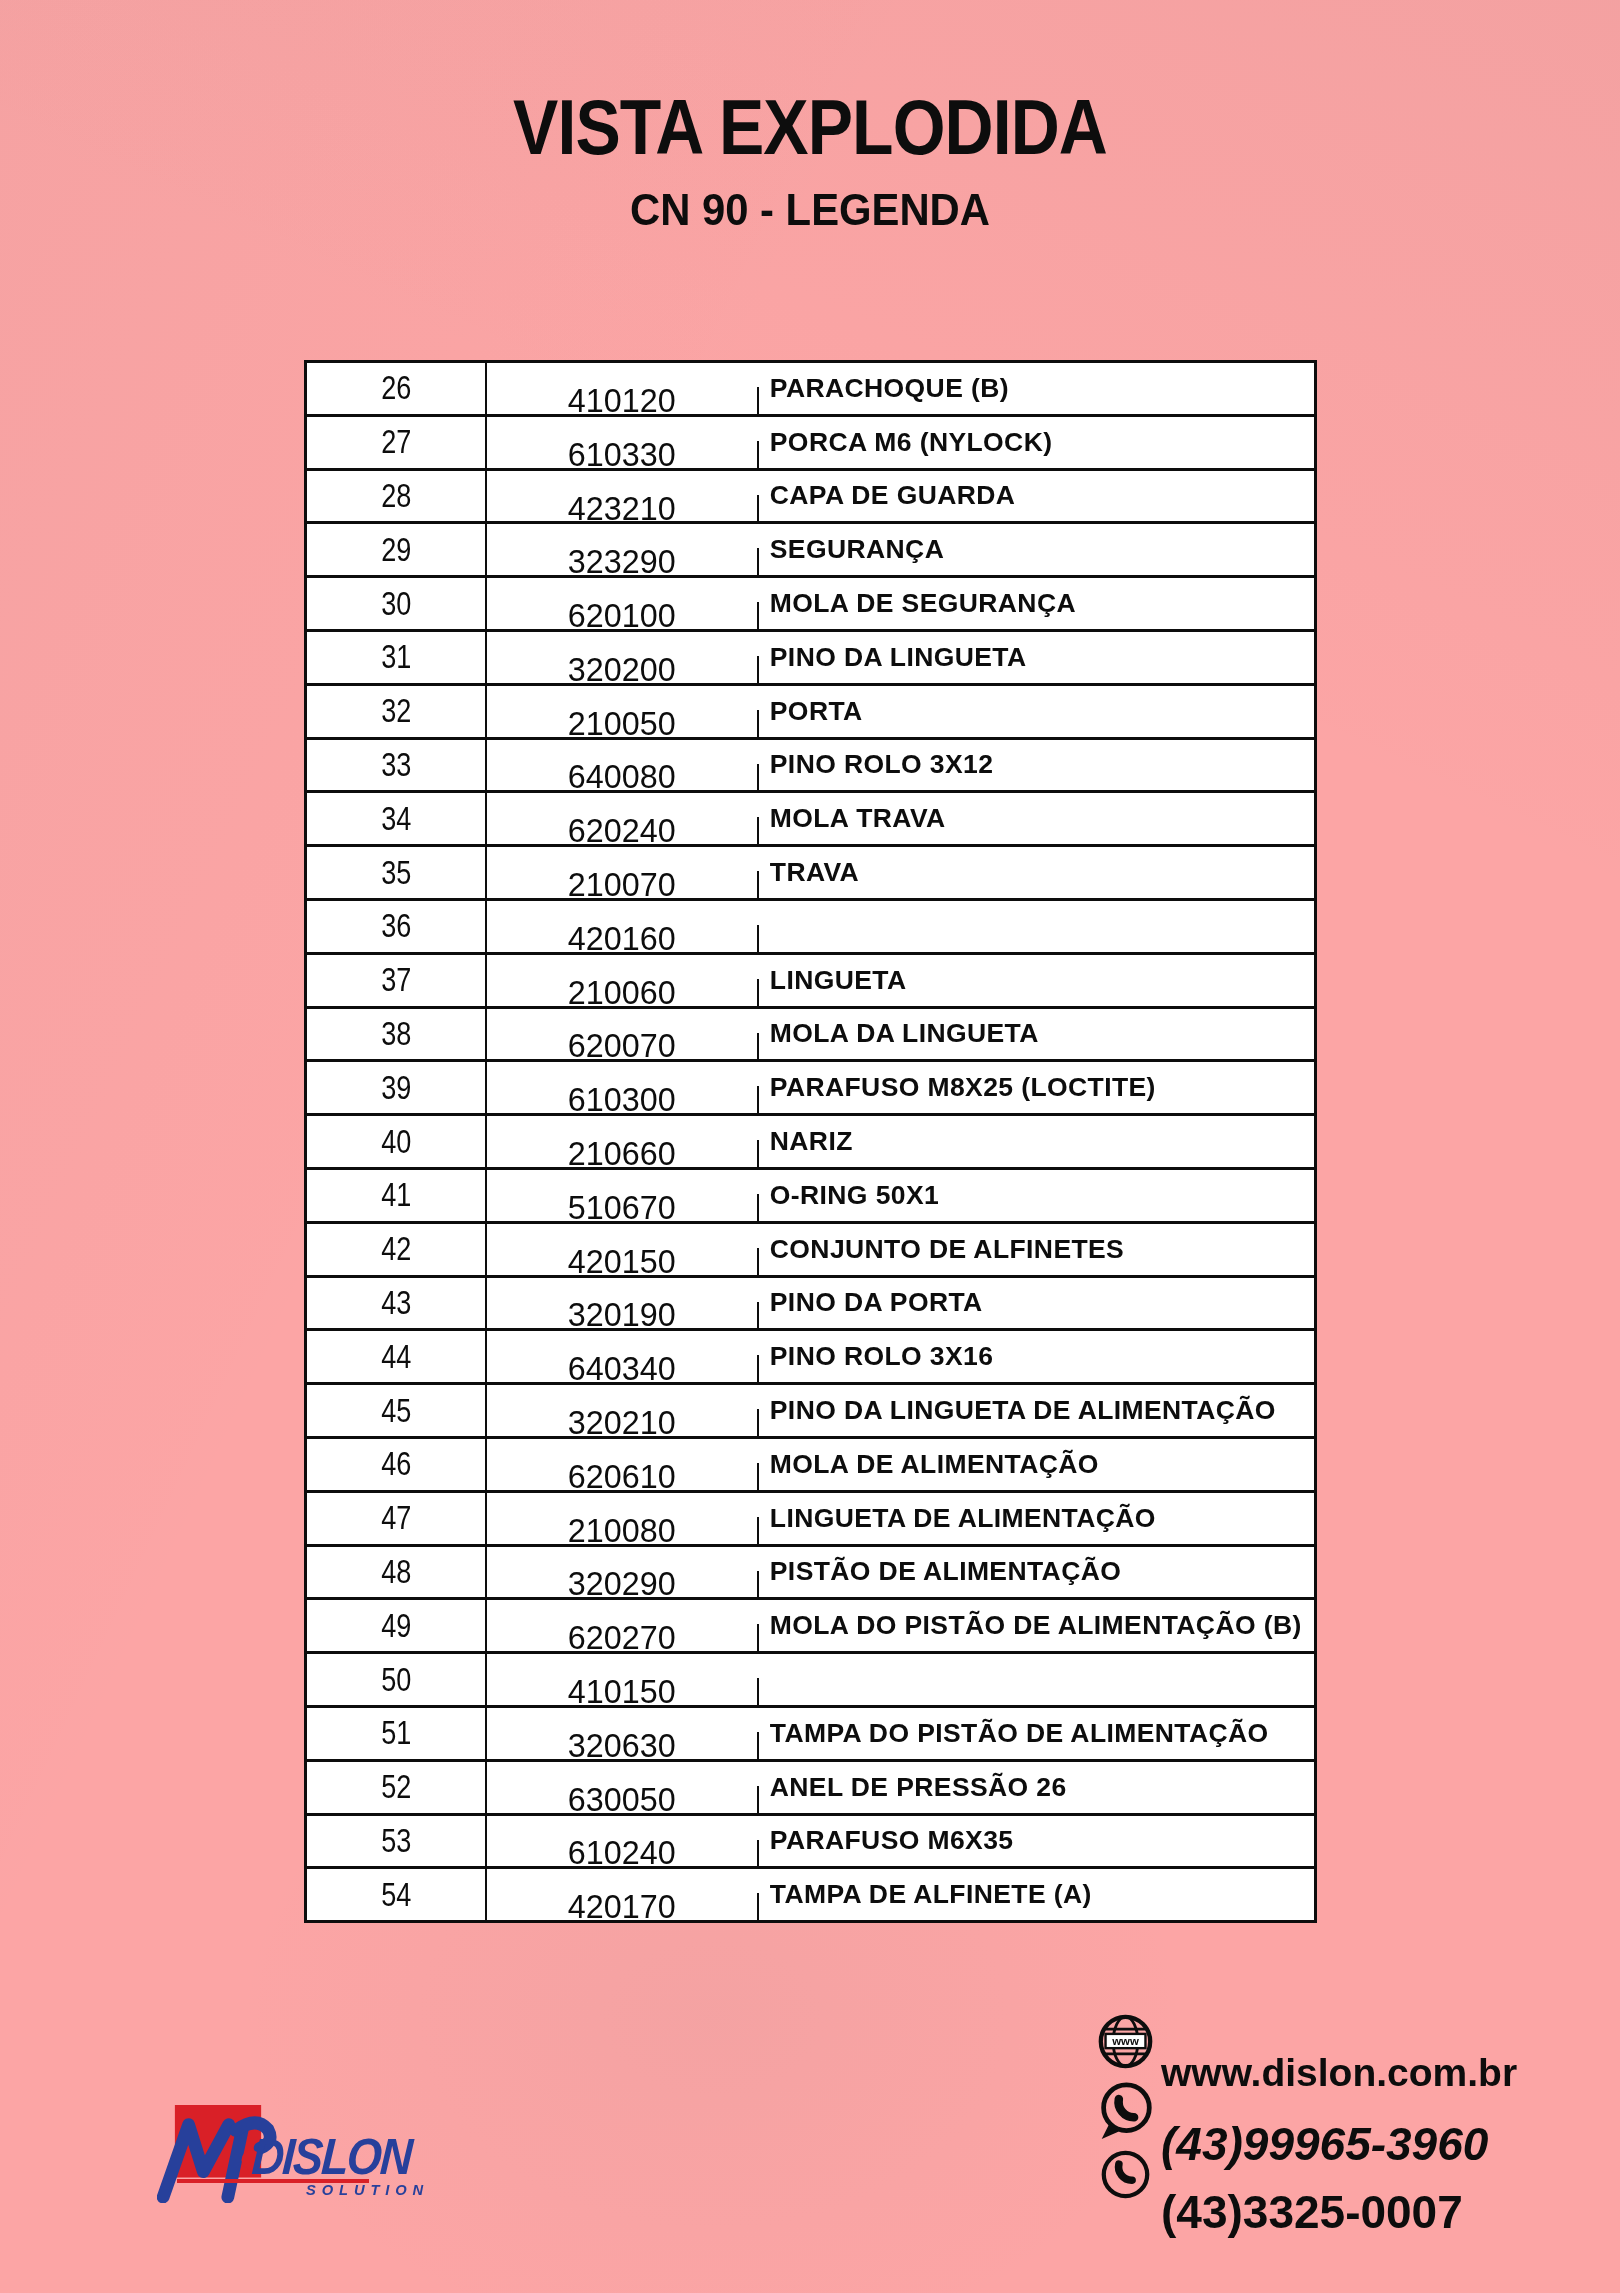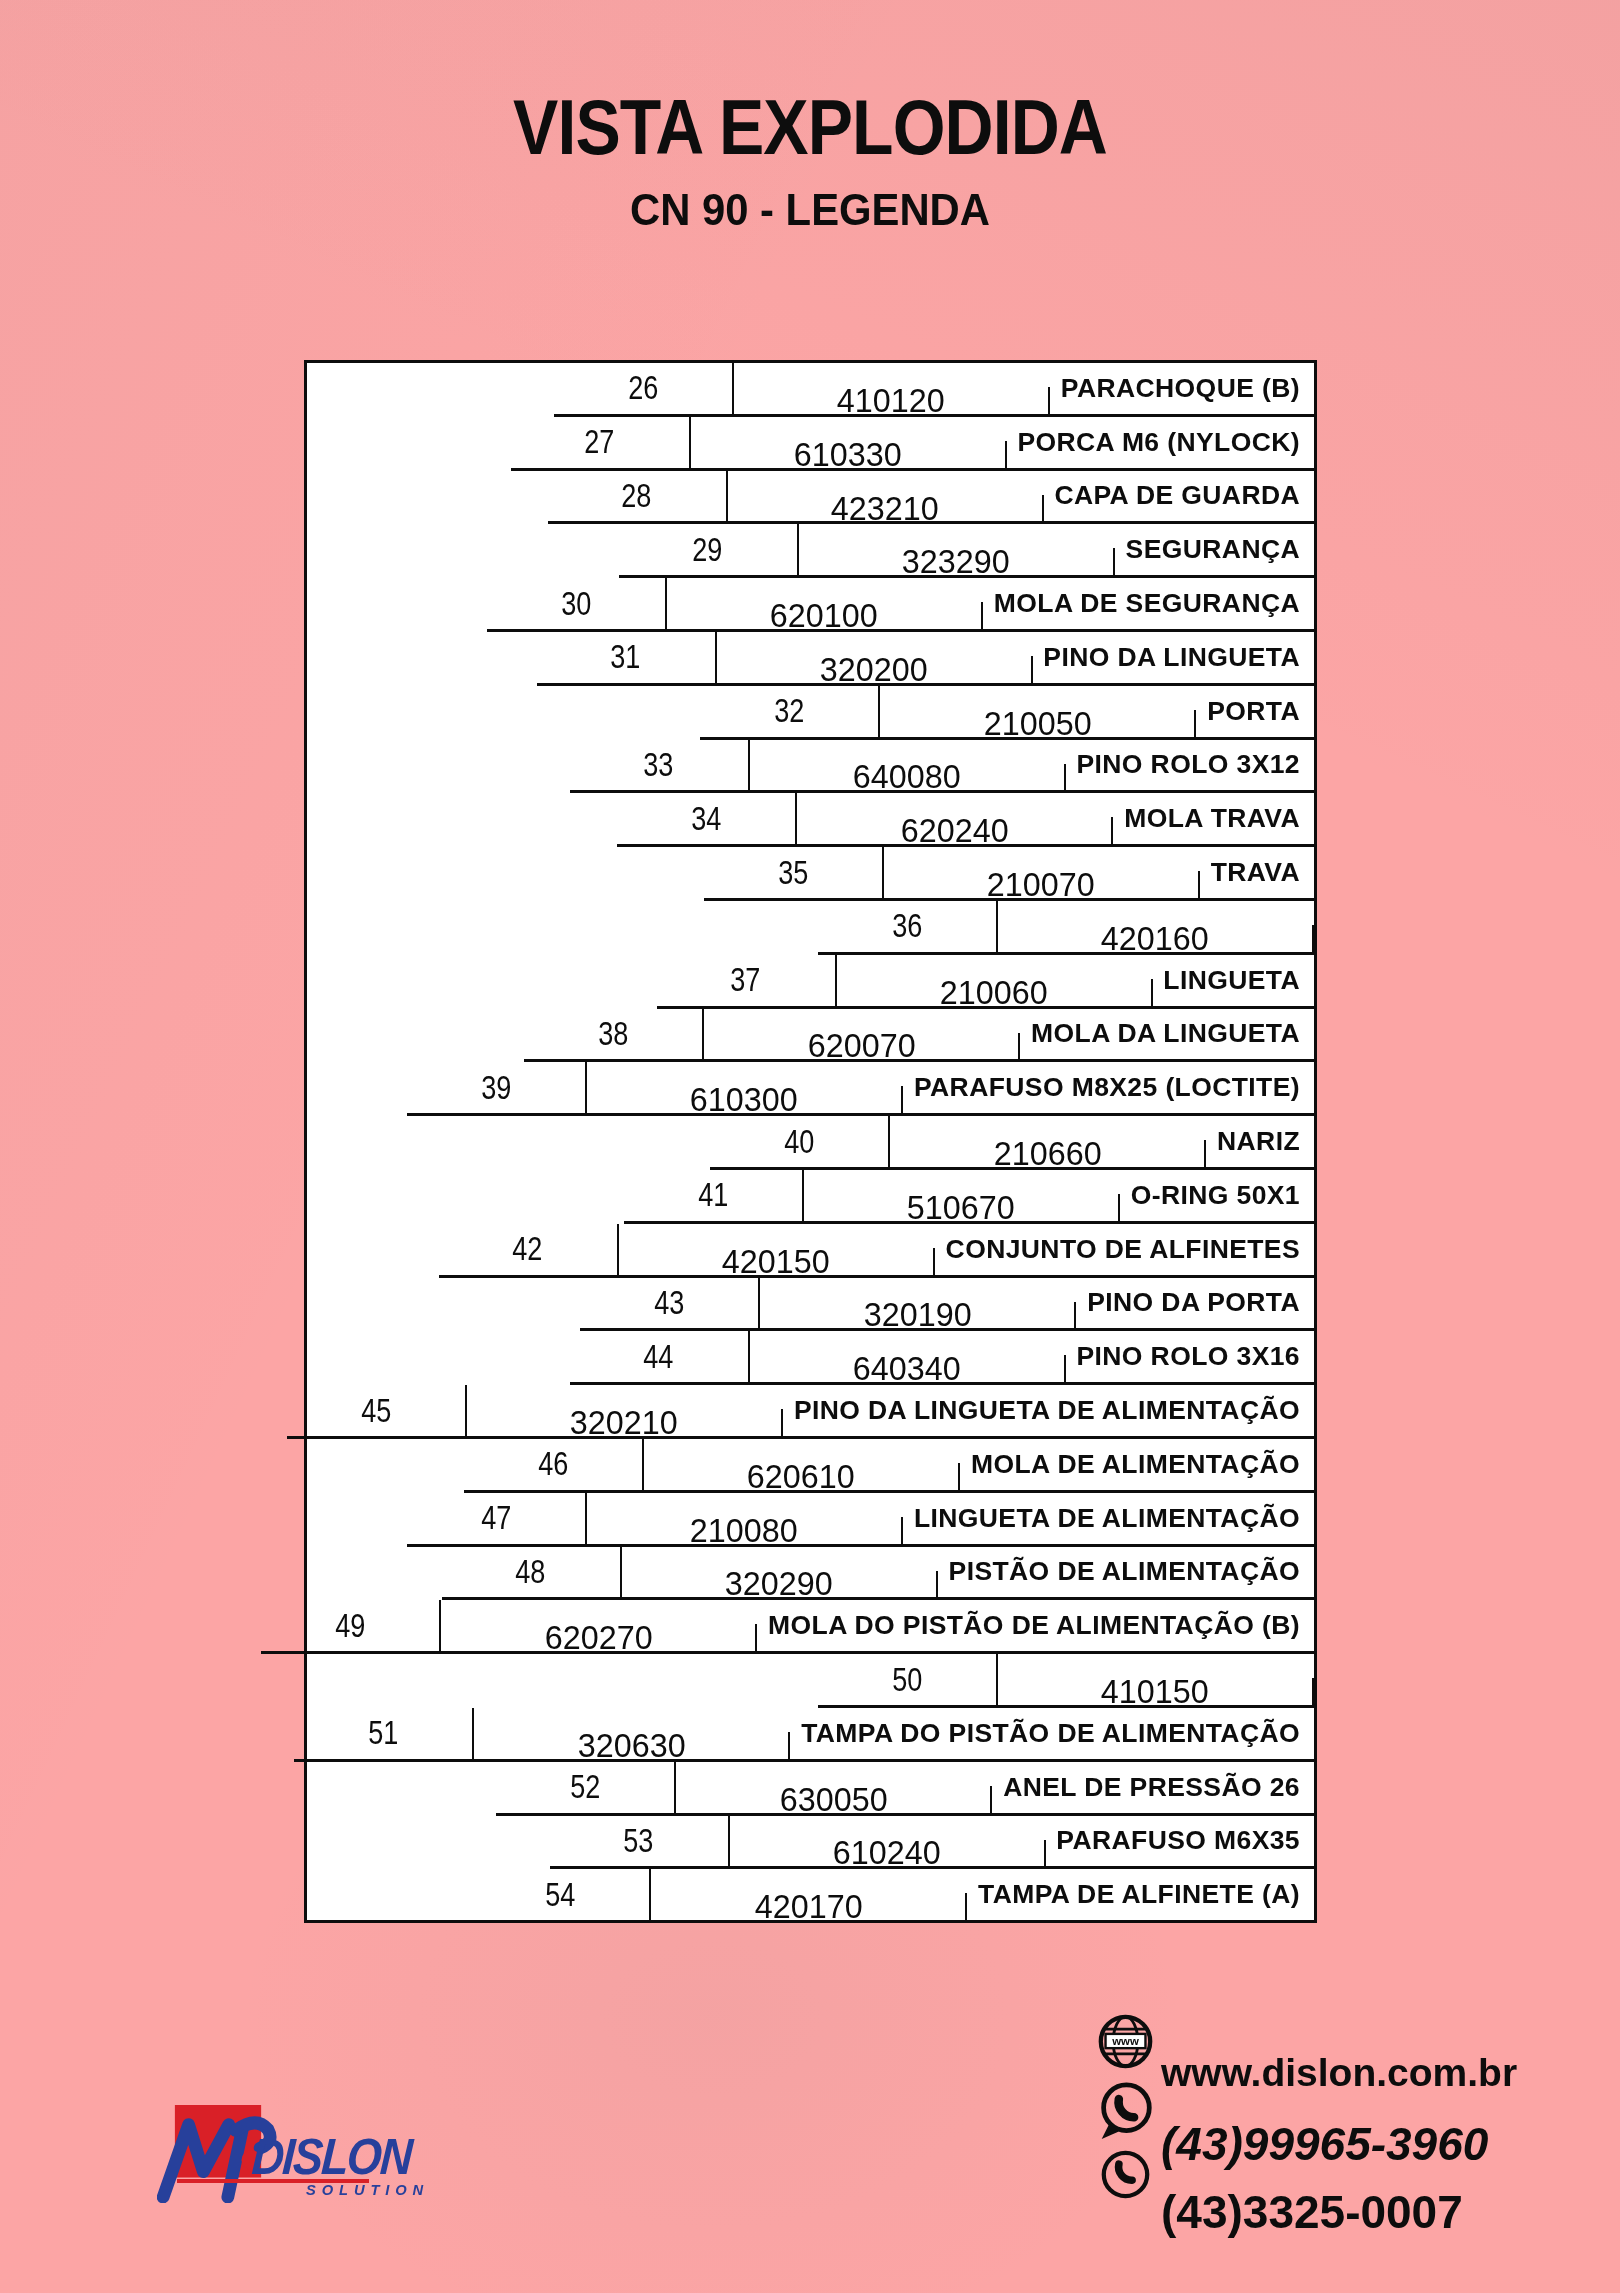--- a/index.html
+++ b/index.html
@@ -34,27 +34,27 @@
   .subtitle{
     position:absolute;top:188px;left:0;width:100%;
     text-align:center;font-weight:700;font-size:44px;line-height:1;
     transform:scaleX(.95);
   }
 
   .ptable{
     position:absolute;left:304px;top:360px;width:1013px;height:1563px;
     border:3.9px solid var(--ink);
     display:flex;flex-direction:column;
-    background:#fff;box-sizing:border-box;align-items:flex-end;
+    background:#fff;box-sizing:border-box;
   }
   .trow{flex:1;display:flex;border-bottom:3.9px solid var(--ink);min-height:0;}
   .trow:last-child{border-bottom:none;}
   .cell{display:flex;align-items:center;justify-content:center;box-sizing:border-box;overflow:hidden;}
   .c-num{width:180px;border-right:2.9px solid var(--ink);}
-  .c-code{width:316px;border-right:2.9px solid var(--ink);margin-top:24px;}
+  .c-code{width:272px;border-right:2.9px solid var(--ink);margin-top:24px;}
   .c-desc{flex:1;justify-content:flex-start;padding-left:10.8px;padding-right:14px;}
   .c-num span{font-size:33px;font-weight:400;display:inline-block;transform:scaleX(.82);white-space:nowrap;}
   .c-code span{font-size:34px;font-weight:400;display:inline-block;transform:scaleX(.95);white-space:nowrap;}
   .c-desc span{font-size:26.5px;font-weight:700;letter-spacing:0.4px;white-space:nowrap;}
   .c-desc.small span{font-size:19.6px;letter-spacing:0.2px;}
 
   
   .contacts{position:absolute;left:1090px;top:2013px;}
   .contact-row{display:flex;align-items:flex-start;height:68px;}
   .icon-box{width:71px;display:flex;align-items:center;justify-content:center;flex-shrink:0;}

